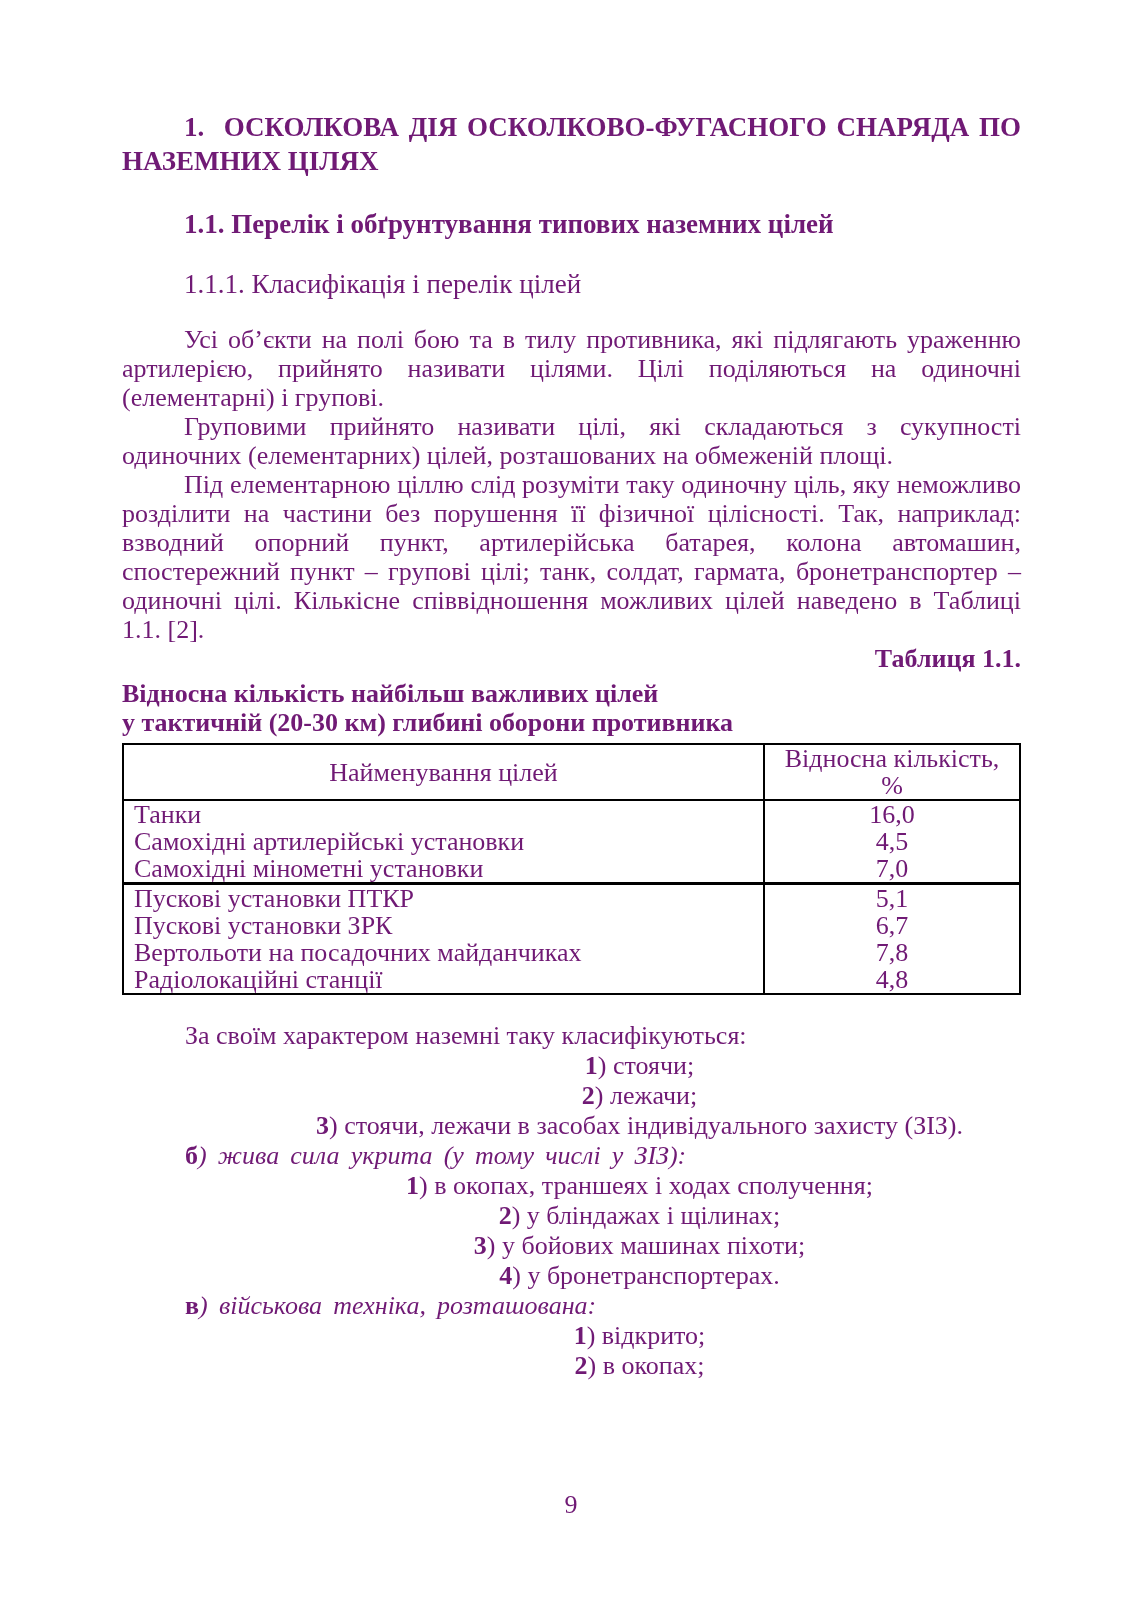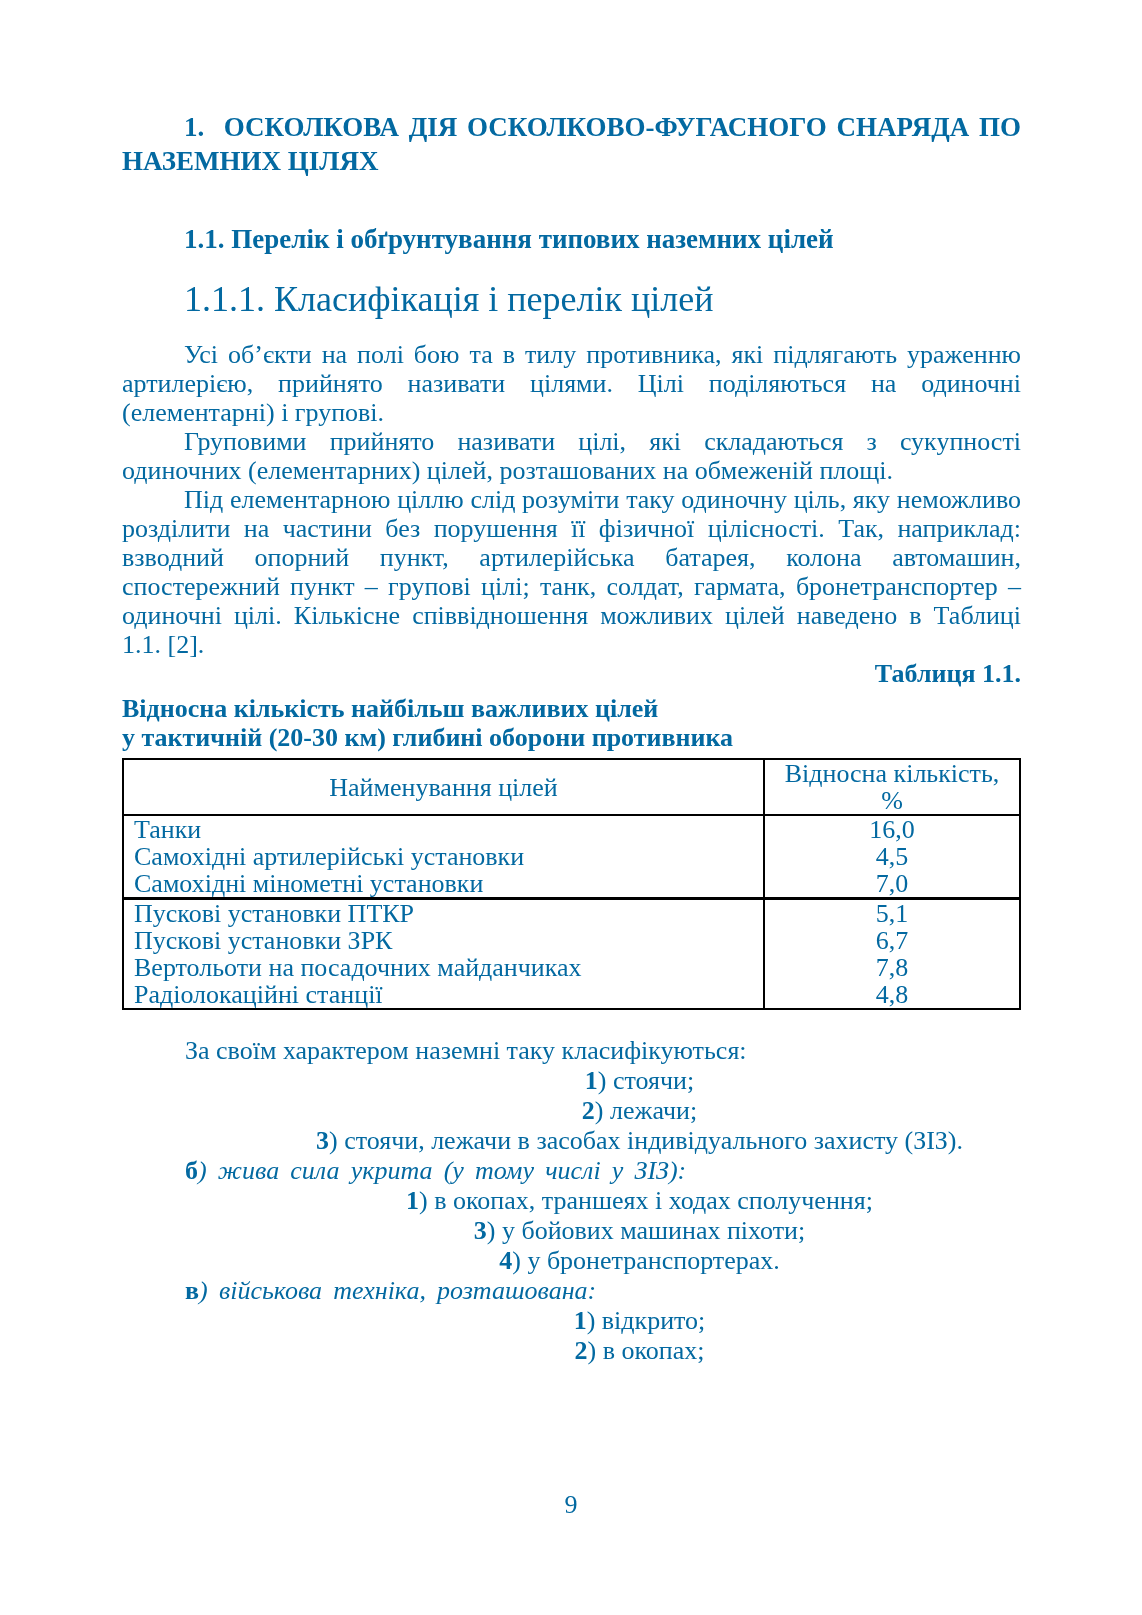--- a/index.html
+++ b/index.html
@@ -5,27 +5,27 @@
   html,body { margin:0; padding:0; background:#888; }
   .page {
     position: relative;
     width: 1142px;
     height: 1615px;
     margin: 0 auto;
     background: #ffffff;
     box-sizing: border-box;
     padding: 110px 121px 0 122px;
     font-family: "Liberation Serif", serif;
-    color: #0369a1;
+    color: #701a75;
   }
   .h1 { font-size: 27px; font-weight: bold; line-height: 34px; }
   .h1-l1 { text-align: justify; text-align-last: justify; text-indent: 62px; }
   .h1-l2 { text-align: left; }
-  .h2 { font-size: 27px; font-weight: bold; line-height: 34px; margin-top: 44px; text-indent: 62px; }
-  .h3 { font-size: 36px; font-weight: normal; line-height: 34px; margin-top: 26px; text-indent: 62px; }
+  .h2 { font-size: 27px; font-weight: bold; line-height: 34px; margin-top: 29px; text-indent: 62px; }
+  .h3 { font-size: 27px; font-weight: normal; line-height: 34px; margin-top: 26px; text-indent: 62px; }
   .body-p {
     margin: 0; font-size: 26px; line-height: 29px;
     text-align: justify; text-indent: 62px;
   }
   .first-p { margin-top: 24px; }
   .table-label { font-size: 26px; font-weight: bold; line-height: 29px; text-align: right; }
   .table-caption { font-size: 26px; font-weight: bold; line-height: 29px; text-align: left; margin-top: 6px; }
   table.tbl {
     border-collapse: collapse;
     width: 899px;
@@ -118,20 +118,21 @@
   </table>
 
   <div class="cls-intro">За своїм характером наземні таку класифікуються:</div>
 
   <div class="cls-sub"><span class="bld">1</span><span>) стоячи;</span></div>
   <div class="cls-sub"><span class="bld">2</span><span>) лежачи;</span></div>
   <div class="cls-sub"><span class="bld">3</span><span>) стоячи, лежачи в засобах індивідуального захисту (ЗІЗ).</span></div>
 
   <div class="cls-item"><span class="bld">б</span><span class="it">) жива сила укрита (у тому числі у ЗІЗ):</span></div>
   <div class="cls-sub"><span class="bld">1</span><span>) в окопах, траншеях і ходах сполучення;</span></div>
+  <div class="cls-sub"><span class="bld">2</span><span>) у бліндажах і щілинах;</span></div>
   <div class="cls-sub"><span class="bld">3</span><span>) у бойових машинах піхоти;</span></div>
   <div class="cls-sub"><span class="bld">4</span><span>) у бронетранспортерах.</span></div>
 
   <div class="cls-item"><span class="bld">в</span><span class="it">) військова техніка, розташована:</span></div>
   <div class="cls-sub"><span class="bld">1</span><span>) відкрито;</span></div>
   <div class="cls-sub"><span class="bld">2</span><span>) в окопах;</span></div>
 
   <div class="page-num">9</div>
 
 </div>

